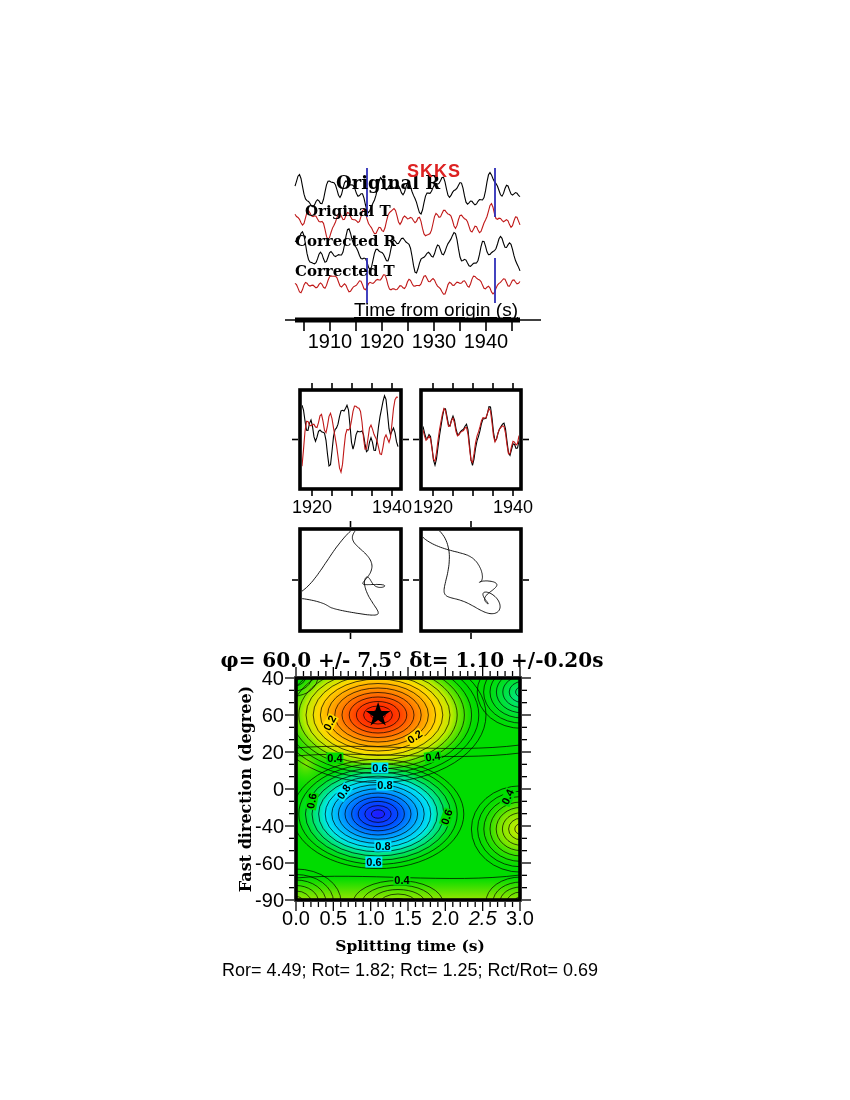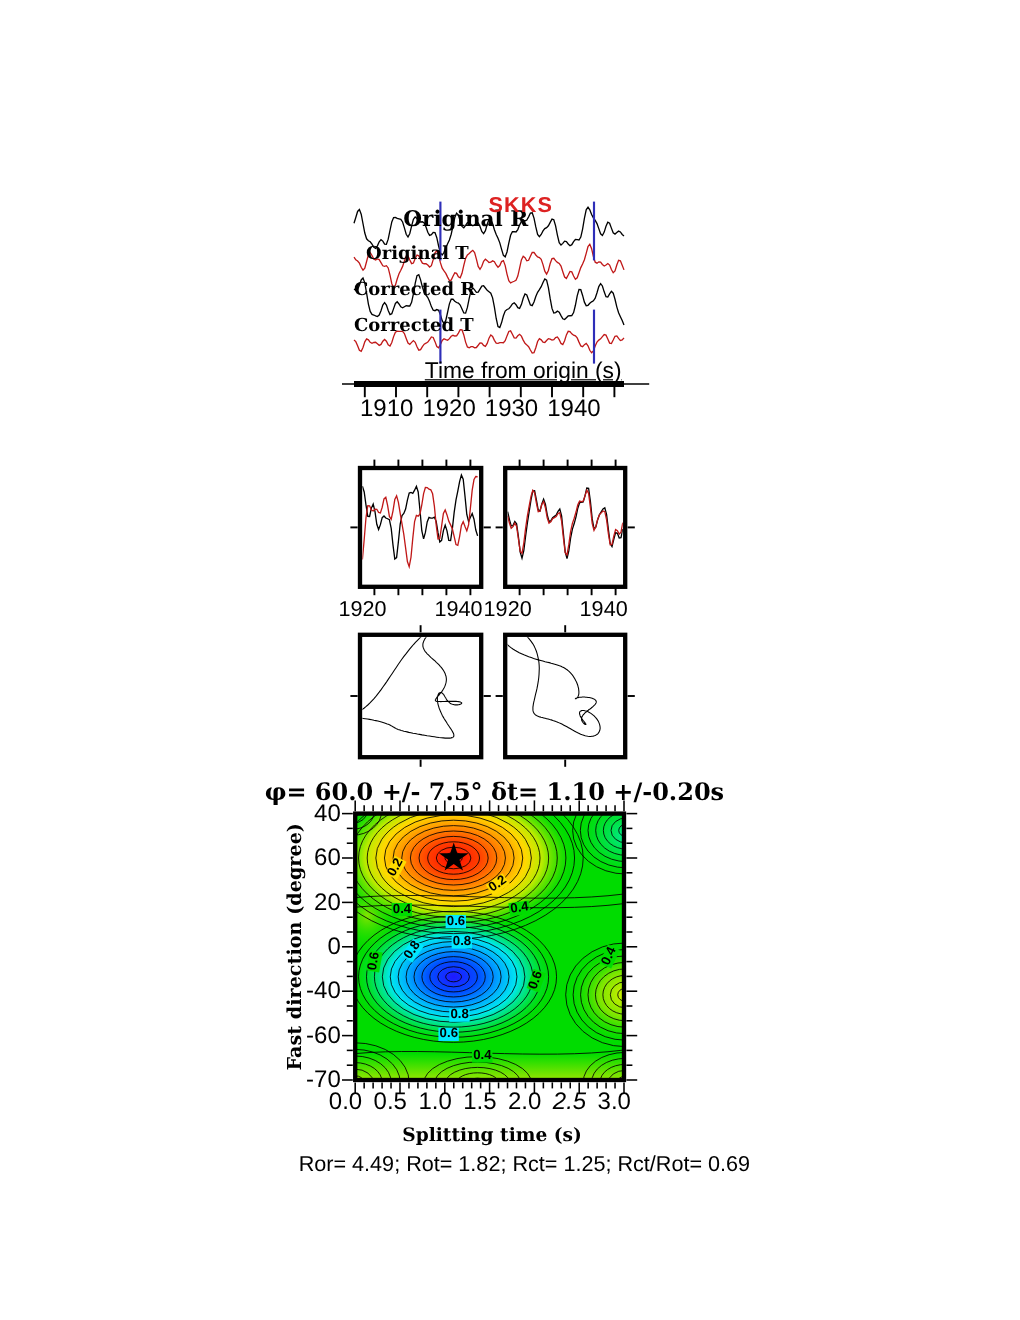--- a/index.html
+++ b/index.html
@@ -2,21 +2,21 @@
 <html><head>
 <meta charset="utf-8">
 <style>
   html,body{margin:0;padding:0;background:#ffffff;}
   .page{position:relative;width:850px;height:1100px;background:#ffffff;overflow:hidden;
         font-family:"Liberation Sans",sans-serif;color:#000;}
   .t{position:absolute;white-space:pre;line-height:1.05;}
   .ctr{transform:translateX(-50%);}
   .serifb{font-family:"DejaVu Serif","Liberation Serif",serif;font-weight:bold;}
   svg{position:absolute;left:0;top:0;pointer-events:none;}
-  .ticklab{position:absolute;font-size:20px;white-space:pre;}
+  .ticklab{position:absolute;font-size:20px;text-align:center;white-space:pre;}
   .inlab{position:absolute;font-size:11px;font-weight:bold;line-height:1;padding:0 1px;}
 </style>
 </head>
 <body>
 
 <div class="page">
 
   <svg id="fig" width="850" height="1100" viewBox="0 0 850 1100">
       <g>
         <polyline points="295.0,186.1 296.5,181.3 298.0,176.2 299.5,174.6 301.0,178.5 302.5,186.3 304.0,194.2 305.5,199.0 307.0,200.6 308.5,201.5 310.0,203.5 311.5,206.1 313.0,206.9 314.5,204.9 316.0,201.5 317.5,199.7 319.0,200.9 320.5,203.4 322.0,203.6 323.5,199.3 325.0,191.9 326.5,184.9 328.0,181.3 329.5,181.1 331.0,182.0 332.5,182.4 334.0,182.8 335.5,185.0 337.0,189.9 338.5,195.2 340.0,197.5 341.5,194.6 343.0,188.4 344.5,182.8 346.0,180.8 347.5,182.1 349.0,184.3 350.5,185.0 352.0,184.8 353.5,185.8 355.0,189.1 356.5,193.5 358.0,196.2 359.5,195.6 361.0,193.7 362.5,193.8 364.0,198.1 365.5,205.0 367.0,210.8 368.5,212.5 370.0,210.3 371.5,206.5 373.0,203.1 374.5,200.0 376.0,195.2 377.5,188.3 379.0,181.3 380.5,177.6 382.0,179.2 383.5,184.2 385.0,188.7 386.5,189.8 388.0,187.8 389.5,185.6 391.0,185.5 392.5,187.1 394.0,188.2 395.5,187.4 397.0,185.7 398.5,185.8 400.0,188.8 401.5,192.9 403.0,194.7 404.5,192.2 406.0,186.9 407.5,182.8 409.0,182.7 410.5,186.5 412.0,191.5 413.5,195.4 415.0,198.5 416.5,202.4 418.0,207.8 419.5,212.8 421.0,214.0 422.5,210.0 424.0,202.7 425.5,196.1 427.0,193.0 428.5,193.1 430.0,193.3 431.5,191.3 433.0,187.6 434.5,184.5 436.0,183.6 437.5,184.1 439.0,183.4 440.5,180.7 442.0,177.5 443.5,177.3 445.0,181.8 446.5,189.1 448.0,195.3 449.5,197.3 451.0,195.4 452.5,192.4 454.0,190.5 455.5,189.7 457.0,188.2 458.5,185.3 460.0,182.6 461.5,183.1 463.0,188.2 464.5,195.9 466.0,202.2 467.5,204.2 469.0,202.8 470.5,201.0 472.0,201.3 473.5,203.3 475.0,204.8 476.5,203.9 478.0,201.3 479.5,199.6 481.0,199.7 482.5,200.0 484.0,197.6 485.5,190.9 487.0,181.9 488.5,174.8 490.0,172.6 491.5,174.9 493.0,178.7 494.5,181.6 496.0,183.6 497.5,186.3 499.0,190.5 500.5,194.8 502.0,196.2 503.5,193.4 505.0,188.5 506.5,185.2 508.0,186.0 509.5,190.1 511.0,194.0 512.5,195.1 514.0,193.8 515.5,192.6 517.0,193.3 518.5,195.4 520.0,196.6 " fill="none" stroke="#000000" stroke-width="1.1"></polyline>
@@ -335,21 +335,21 @@
   <div class="t serifb" style="left:295px;top:264px;font-size:15px;">Corrected T</div>
 
   <div class="t" style="left:407px;top:162px;font-size:18px;font-weight:600;color:#DD2222;letter-spacing:1px;">SKKS</div>
 
   <div class="t ctr" style="left:436px;top:300px;font-size:19px;text-decoration:underline;">Time from origin (s)</div>
 
   <div class="t ctr serifb" style="left:412px;top:650px;font-size:20px;">φ= 60.0 +/- 7.5° δt= 1.10 +/-0.20s</div>
   <div class="t serifb" style="left:246px;top:789px;font-size:16px;transform:translate(-50%,-50%) rotate(-90deg);">Fast direction (degree)</div>
   <div class="t ctr serifb" style="left:410px;top:938px;font-size:15.5px;">Splitting time (s)</div>
 
-  <div class="t ctr" style="left:410px;top:961px;font-size:18px;margin-left:27px;">Ror= 4.49; Rot= 1.82; Rct= 1.25; Rct/Rot= 0.69</div>
+  <div class="t ctr" style="left:410px;top:961px;font-size:18px;">Ror= 4.49; Rot= 1.82; Rct= 1.25; Rct/Rot= 0.69</div>
 
 <div class="ticklab" style="left: 300px; top: 330px; width: 60px;">1910</div>
     <div class="ticklab" style="left: 352px; top: 330px; width: 60px;">1920</div>
     <div class="ticklab" style="left: 404px; top: 330px; width: 60px;">1930</div>
     <div class="ticklab" style="left: 456px; top: 330px; width: 60px;">1940</div>
     <div class="ticklab" style="left: 282px; top: 497px; width: 60px; font-size: 18px;">1920</div>
     <div class="ticklab" style="left: 362px; top: 497px; width: 60px; font-size: 18px;">1940</div>
     <div class="ticklab" style="left: 403px; top: 497px; width: 60px; font-size: 18px;">1920</div>
     <div class="ticklab" style="left: 483px; top: 497px; width: 60px; font-size: 18px;">1940</div>
     <div class="ticklab" style="left: 274px; top: 907px; width: 44px;">0.0</div>
@@ -358,21 +358,21 @@
     <div class="ticklab" style="left: 386px; top: 907px; width: 44px;">1.5</div>
     <div class="ticklab" style="left: 423.333px; top: 907px; width: 44px;">2.0</div>
     <div class="ticklab" style="left: 460.667px; top: 907px; width: 44px; font-style: italic;">2.5</div>
     <div class="ticklab" style="left: 498px; top: 907px; width: 44px;">3.0</div>
     <div class="ticklab" style="left: 240px; top: 667px; width: 44px; text-align: right;">40</div>
     <div class="ticklab" style="left: 240px; top: 704px; width: 44px; text-align: right;">60</div>
     <div class="ticklab" style="left: 240px; top: 741px; width: 44px; text-align: right;">20</div>
     <div class="ticklab" style="left: 240px; top: 778px; width: 44px; text-align: right;">0</div>
     <div class="ticklab" style="left: 240px; top: 815px; width: 44px; text-align: right;">-40</div>
     <div class="ticklab" style="left: 240px; top: 852px; width: 44px; text-align: right;">-60</div>
-    <div class="ticklab" style="left: 240px; top: 889px; width: 44px; text-align: right;">-70</div>
+    <div class="ticklab" style="left: 240px; top: 889px; width: 44px; text-align: right;">-90</div>
     <div class="inlab" style="left: 330px; top: 723px; background: rgb(255, 220, 0); transform: translate(-50%, -50%) rotate(-62deg);">0.2</div>
     <div class="inlab" style="left: 415px; top: 737px; background: rgb(255, 220, 0); transform: translate(-50%, -50%) rotate(-35deg);">0.2</div>
     <div class="inlab" style="left: 335px; top: 758px; background: rgb(0, 220, 0); transform: translate(-50%, -50%) rotate(0deg);">0.4</div>
     <div class="inlab" style="left: 433px; top: 757px; background: rgb(0, 220, 0); transform: translate(-50%, -50%) rotate(-8deg);">0.4</div>
     <div class="inlab" style="left: 380px; top: 768px; background: rgb(0, 232, 255); transform: translate(-50%, -50%) rotate(0deg);">0.6</div>
     <div class="inlab" style="left: 385px; top: 785px; background: rgb(0, 232, 255); transform: translate(-50%, -50%) rotate(0deg);">0.8</div>
     <div class="inlab" style="left: 344px; top: 792px; background: rgb(0, 232, 255); transform: translate(-50%, -50%) rotate(-55deg);">0.8</div>
     <div class="inlab" style="left: 312px; top: 801px; background: rgb(0, 220, 0); transform: translate(-50%, -50%) rotate(-80deg);">0.6</div>
     <div class="inlab" style="left: 447px; top: 817px; background: rgb(0, 220, 0); transform: translate(-50%, -50%) rotate(-70deg);">0.6</div>
     <div class="inlab" style="left: 508px; top: 797px; background: rgb(0, 220, 0); transform: translate(-50%, -50%) rotate(-65deg);">0.4</div>

